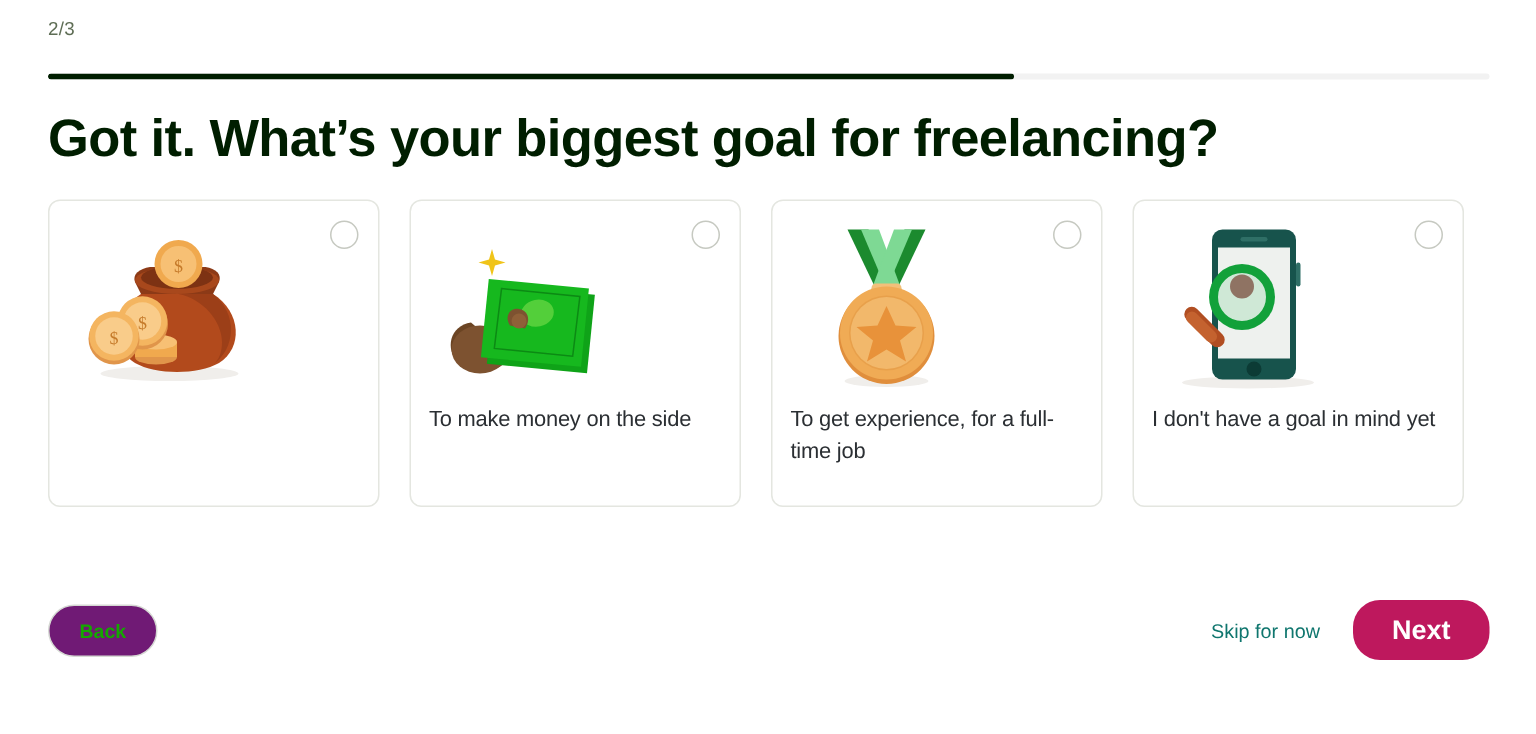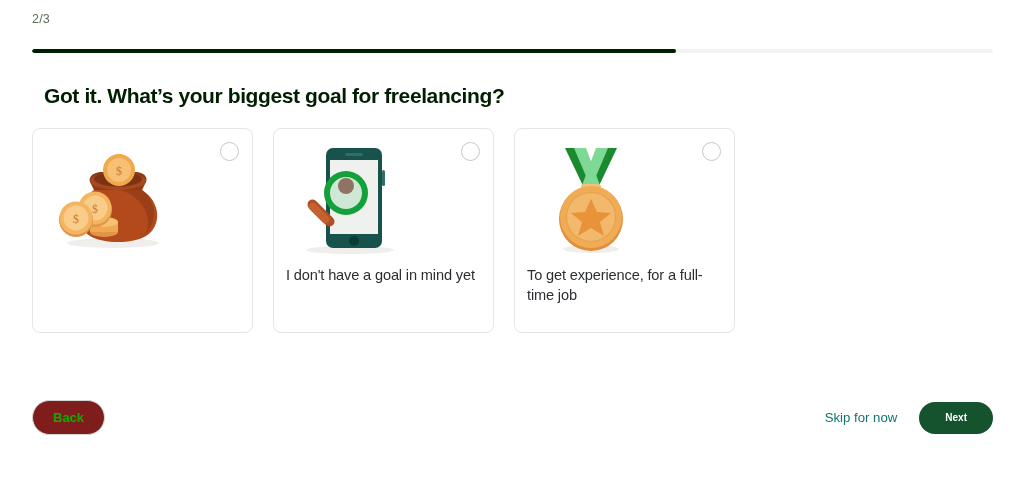--- a/index.html
+++ b/index.html
@@ -45,23 +45,23 @@
     position: absolute;
     left: 0;
     top: 0;
     height: 100%;
     background: #001e00;
     border-radius: 2px;
   }
 
   
   .heading {
-    margin: 12px;
+    margin: 0;
     padding-top: 18px;
-    font-size: 21px;
+    font-size: 35px;
     font-weight: 600;
     letter-spacing: -0.4px;
     line-height: 1.25;
     color: #001e00;
   }
   .subtitle {
     margin: 0;
     padding-top: 11px;
     font-size: 13.2px;
     line-height: 1.45;
@@ -129,45 +129,45 @@
     top: 400px;
     display: flex;
     align-items: center;
     justify-content: space-between;
   }
   .btn-back {
     font-family: "Liberation Sans", sans-serif;
     font-size: 13px;
     font-weight: 700;
     color: #14a800;
-    background: #7f1d1d;
+    background: #701a75;
     border: 1px solid #d5d8d3;
     border-radius: 18px;
     padding: 10px 20px;
     cursor: pointer;
     line-height: 1;
   }
   .footer-right {
     display: flex;
     align-items: center;
     gap: 22px;
   }
   .link-skip {
     font-size: 13.2px;
     font-weight: 400;
     color: #0f766e;
     text-decoration: none;
     cursor: pointer;
   }
   .btn-next {
     font-family: "Liberation Sans", sans-serif;
-    font-size: 10px;
+    font-size: 18px;
     font-weight: 700;
     color: #ffffff;
-    background: #14532d;
+    background: #be185d;
     border: none;
     border-radius: 18px;
     padding: 11px 26px;
     cursor: pointer;
     line-height: 1;
   }
 </style>
 </head>
 <body>
 
@@ -212,20 +212,61 @@
           <g>
             <ellipse cx="29" cy="76" rx="17" ry="17" fill="#e0954a"></ellipse>
             <ellipse cx="29" cy="74" rx="16.5" ry="16.5" fill="#f4b560"></ellipse>
             <ellipse cx="29" cy="74" rx="12.5" ry="12.5" fill="#f9cc8a"></ellipse>
             <text x="29" y="79" font-size="12" font-family="'Liberation Serif',serif" fill="#c67b2b" text-anchor="middle">$</text>
           </g>
         </svg>
       </div>
     </div>
 
+    <div class="card">
+      <div class="card-radio"></div>
+      <div class="card-art">
+        <svg width="135" height="115" viewBox="0 0 135 115">
+          <path d="M38 26 l2 -7 l2 7 l7 2 l-7 2 l-2 7 l-2 -7 l-7 -2 z" fill="#f0c419"></path>
+          <path d="M26 68 C12 70 8 86 18 95 C28 104 48 101 52 90 Z" fill="#6b4423"></path>
+          <ellipse cx="32" cy="86" rx="19" ry="16" fill="#7d5230"></ellipse>
+          <path d="M48 38 L112 58 L96 108 L32 88 Z" fill="#0fa318" transform="rotate(-12 70 70)"></path>
+          <path d="M48 38 L112 58 L96 108 L32 88 Z" fill="#16b81e" transform="rotate(-12 70 70) translate(-3 -5)"></path>
+          <g transform="rotate(-12 70 70) translate(-3 -5)" fill="none" stroke="#0c8a14" stroke-width="1">
+            <path d="M55 46 L105 62 L92 100 L42 84 Z"></path>
+          </g>
+          <ellipse cx="72" cy="62" rx="11" ry="9" fill="#53cf3a" transform="rotate(-12 70 70)"></ellipse>
+          <path d="M52 70 C48 64 52 58 58 59 C64 60 66 66 62 72 Z" fill="#7d5230"></path>
+          <ellipse cx="58" cy="67" rx="5" ry="5" fill="#8f6038"></ellipse>
+          <path d="M58 30 l1.5 -5 l1.5 5 l5 1.5 l-5 1.5 l-1.5 5 l-1.5 -5 l-5 -1.5 z" fill="#ffffff"></path>
+        </svg>
+      </div>
+      <div class="card-label">To make money on the side</div>
+    </div>
+
+    <div class="card">
+      <div class="card-radio"></div>
+      <div class="card-art">
+        <svg width="125" height="115" viewBox="0 0 125 115">
+          <ellipse cx="62" cy="107" rx="28" ry="4" fill="#f0eeeb"></ellipse>
+          <path d="M36 6 L50 6 L70 48 L56 48 Z" fill="#1b8a2e"></path>
+          <path d="M88 6 L74 6 L54 48 L68 48 Z" fill="#1b8a2e"></path>
+          <path d="M45 6 L57 6 L72 46 L62 46 Z" fill="#7ed994"></path>
+          <path d="M79 6 L67 6 L52 46 L62 46 Z" fill="#7ed994"></path>
+          <rect x="52" y="42" width="20" height="10" rx="3" fill="#f2c07a"></rect>
+          <circle cx="62" cy="77" r="32" fill="#e08e3c"></circle>
+          <circle cx="62" cy="75" r="31" fill="#f0ab55"></circle>
+          <circle cx="62" cy="75" r="25" fill="#e8a04b"></circle>
+          <circle cx="62" cy="75" r="24" fill="#f2b86b"></circle>
+          <path d="M62 57 L68 70 L82 71 L71 80 L75 94 L62 86 L49 94 L53 80 L42 71 L56 70 Z" fill="#e8923a"></path>
+          <path d="M30 48 l1.5 -5 l1.5 5 l5 1.5 l-5 1.5 l-1.5 5 l-1.5 -5 l-5 -1.5 z" fill="#ffffff"></path>
+        </svg>
+      </div>
+      <div class="card-label">To get experience, for a full-time job</div>
+    </div>
 
     <div class="card">
       <div class="card-radio"></div>
       <div class="card-art">
         <svg width="135" height="115" viewBox="0 0 135 115">
           <ellipse cx="62" cy="108" rx="44" ry="4" fill="#f0eeeb"></ellipse>
           <rect x="38" y="6" width="56" height="100" rx="7" fill="#17534c"></rect>
           <rect x="94" y="28" width="3" height="16" rx="1.5" fill="#2f6f66"></rect>
           <rect x="42" y="18" width="48" height="74" fill="#eef1ee"></rect>
           <rect x="57" y="11" width="18" height="3" rx="1.5" fill="#2f6f66"></rect>
@@ -235,41 +276,20 @@
           <circle cx="58" cy="51" r="22" fill="#12a13a"></circle>
           <circle cx="58" cy="51" r="18" fill="#cfe8d6"></circle>
           <path d="M58 48 a16 16 0 0 1 16 16 a18 18 0 0 1 -32 0 a16 16 0 0 1 16 -16 z" fill="#a97fd4" clip-path="circle(18px at 58px 51px)"></path>
           <circle cx="58" cy="44" r="8" fill="#8f7363"></circle>
           <circle cx="58" cy="51" r="18" fill="none" stroke="#12a13a" stroke-width="4"></circle>
         </svg>
       </div>
       <div class="card-label">I don't have a goal in mind yet</div>
     </div>
 
-    <div class="card">
-      <div class="card-radio"></div>
-      <div class="card-art">
-        <svg width="125" height="115" viewBox="0 0 125 115">
-          <ellipse cx="62" cy="107" rx="28" ry="4" fill="#f0eeeb"></ellipse>
-          <path d="M36 6 L50 6 L70 48 L56 48 Z" fill="#1b8a2e"></path>
-          <path d="M88 6 L74 6 L54 48 L68 48 Z" fill="#1b8a2e"></path>
-          <path d="M45 6 L57 6 L72 46 L62 46 Z" fill="#7ed994"></path>
-          <path d="M79 6 L67 6 L52 46 L62 46 Z" fill="#7ed994"></path>
-          <rect x="52" y="42" width="20" height="10" rx="3" fill="#f2c07a"></rect>
-          <circle cx="62" cy="77" r="32" fill="#e08e3c"></circle>
-          <circle cx="62" cy="75" r="31" fill="#f0ab55"></circle>
-          <circle cx="62" cy="75" r="25" fill="#e8a04b"></circle>
-          <circle cx="62" cy="75" r="24" fill="#f2b86b"></circle>
-          <path d="M62 57 L68 70 L82 71 L71 80 L75 94 L62 86 L49 94 L53 80 L42 71 L56 70 Z" fill="#e8923a"></path>
-          <path d="M30 48 l1.5 -5 l1.5 5 l5 1.5 l-5 1.5 l-1.5 5 l-1.5 -5 l-5 -1.5 z" fill="#ffffff"></path>
-        </svg>
-      </div>
-      <div class="card-label">To get experience, for a full-time job</div>
-    </div>
-
   </div>
 
   <div class="footer">
     <button class="btn-back">Back</button>
     <div class="footer-right">
       <a class="link-skip">Skip for now</a>
       <button class="btn-next">Next</button>
     </div>
   </div>
 

